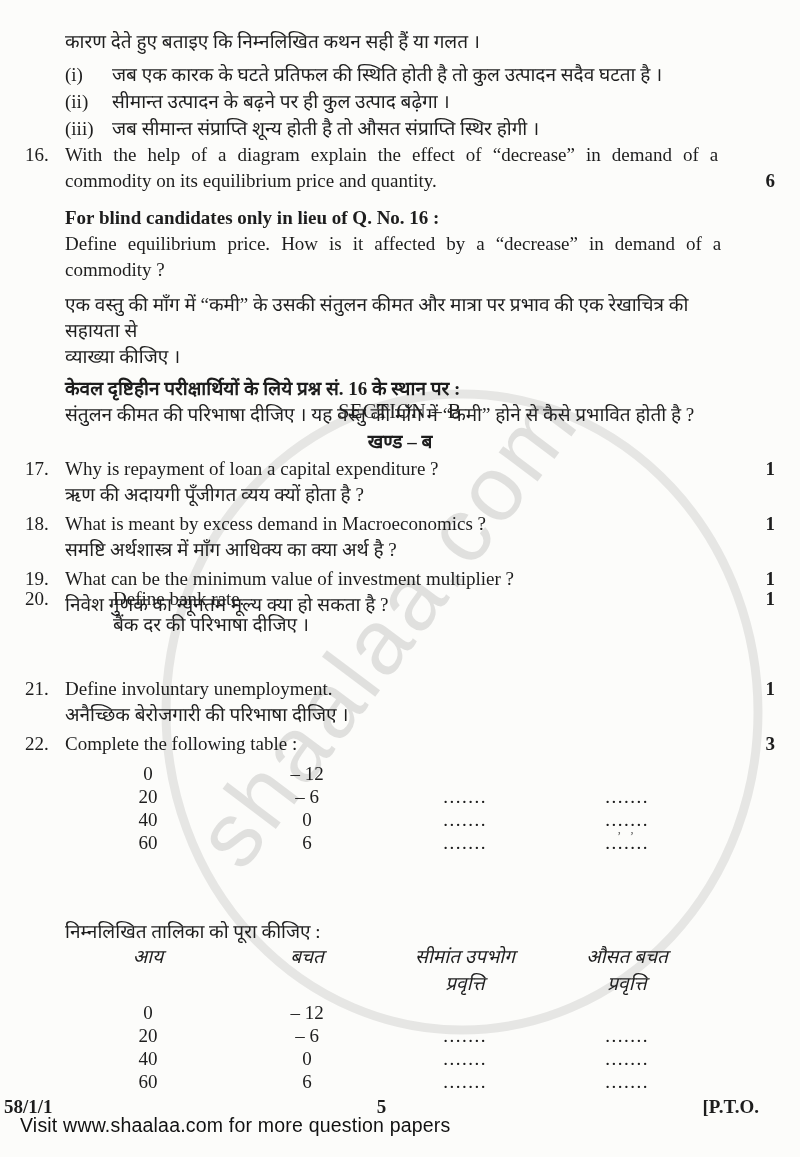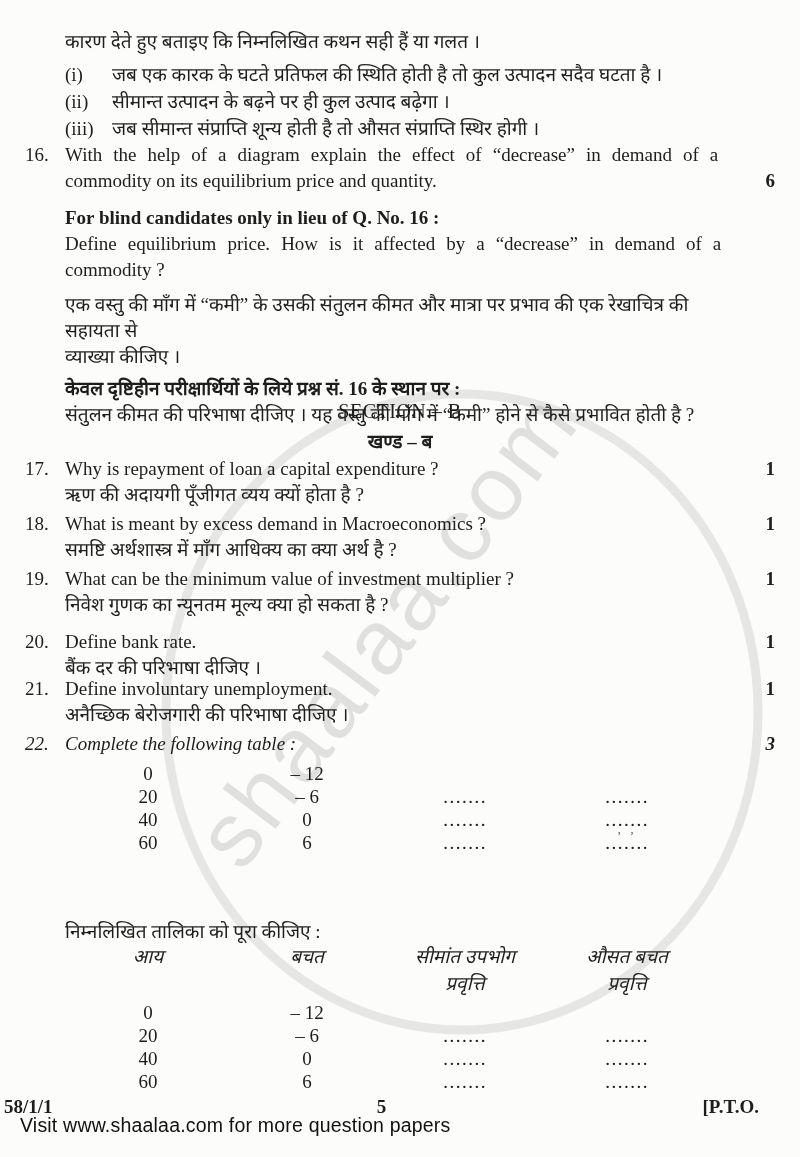--- a/index.html
+++ b/index.html
@@ -126,39 +126,39 @@
 
   <div class="abs qrow" style="left:25px;top:566px;width:750px;">
     <div class="qnum">19.</div>
     <div class="qbody">
       <div>What can be the minimum value of investment multiplier ?</div>
       <div class="qline-hi">निवेश गुणक का न्यूनतम मूल्य क्या हो सकता है ?</div>
     </div>
     <div class="marks">1</div>
   </div>
 
-  <div class="abs qrow" style="left:25px;top:629px;width:750px;">
+  <div class="abs qrow" style="left:25px;top:586px;width:750px;gap:48px;">
     <div class="qnum">20.</div>
     <div class="qbody">
       <div>Define bank rate.</div>
       <div class="qline-hi">बैंक दर की परिभाषा दीजिए ।</div>
     </div>
     <div class="marks">1</div>
   </div>
 
   <div class="abs qrow" style="left:25px;top:676px;width:750px;">
     <div class="qnum">21.</div>
     <div class="qbody">
       <div>Define involuntary unemployment.</div>
       <div class="qline-hi">अनैच्छिक बेरोजगारी की परिभाषा दीजिए ।</div>
     </div>
     <div class="marks">1</div>
   </div>
 
-  <div class="abs qrow" style="left:25px;top:731px;width:750px;font-style:italic;">
+  <div class="abs qrow" style="left:25px;top:731px;width:750px;">
     <div class="qnum">22.</div>
     <div class="qbody">
       <div>Complete the following table :</div>
     </div>
     <div class="marks">3</div>
   </div>
 
   <div class="abs tbl" style="left:88px;top:753px;">
     <div class="tbody-gap">
       <div class="trow">

